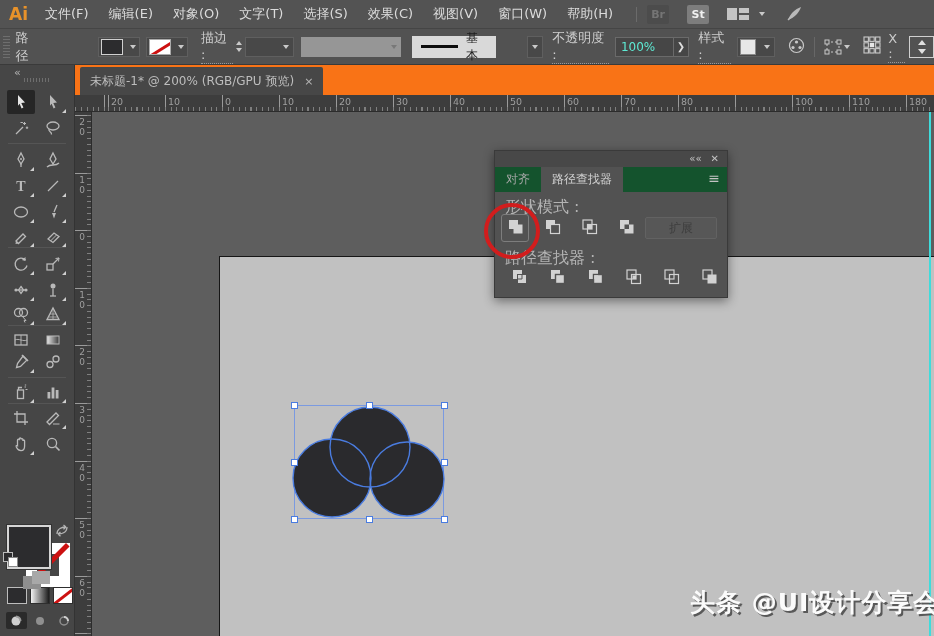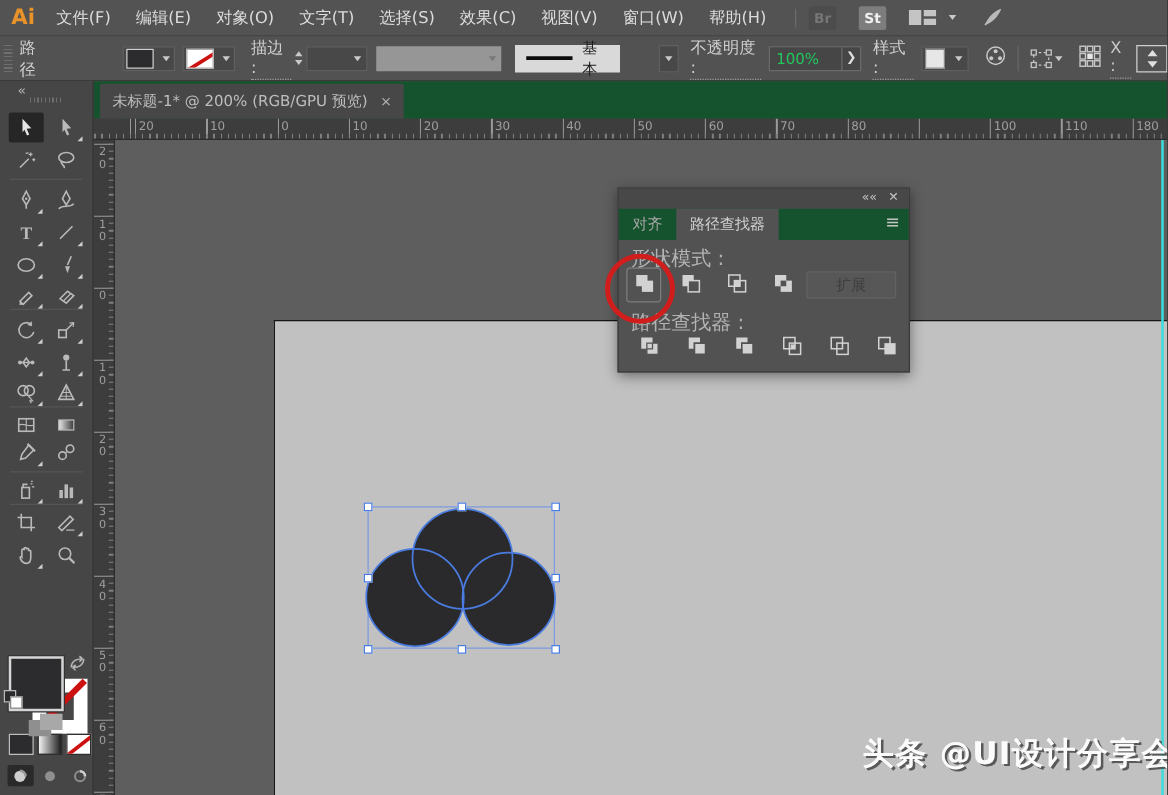--- a/index.html
+++ b/index.html
@@ -33,21 +33,21 @@
   .none-swatch{background:#fff;position:relative;overflow:hidden;border:1px solid #aaa;box-sizing:border-box;}
   .none-swatch::after{content:"";position:absolute;left:-4px;top:6px;width:36px;height:3px;
         background:#cc1111;transform:rotate(-32deg);}
   .stepper{display:flex;flex-direction:column;justify-content:center;gap:3px;margin:0 3px;}
   .stepper .up{width:0;height:0;border-left:3.5px solid transparent;border-right:3.5px solid transparent;
         border-bottom:4px solid #c9c9c9;}
   .stepper .down{width:0;height:0;border-left:3.5px solid transparent;border-right:3.5px solid transparent;
         border-top:4px solid #c9c9c9;}
   .cb-sep{width:1px;height:20px;background:#676767;margin:0 9px;}
   
-  #tabstrip{position:absolute;left:75px;top:65px;width:859px;height:30px;background:#14532d;text-decoration:underline;}
+  #tabstrip{position:absolute;left:75px;top:65px;width:859px;height:30px;background:#f97316;text-decoration:underline;}
   #doc-tab{position:absolute;left:5px;top:2px;height:28px;background:#474747;color:#bdbdbd;
            font-size:12px;display:flex;align-items:center;padding:0 10px;gap:10px;border-radius:2px 2px 0 0;}
   #doc-tab .close{color:#b5b5b5;font-size:11px;cursor:default;}
   
   #hruler{position:absolute;left:75px;top:95px;width:859px;height:17px;background:#3d3d3d;
           border-bottom:1px solid #2c2c2c;box-sizing:border-box;
           background-image:
             repeating-linear-gradient(90deg,#7f7f7f 0 1px,transparent 1px 5.7px),
             repeating-linear-gradient(90deg,#9a9a9a 0 1px,transparent 1px 57px);
           background-size:auto 4px,auto 16px;background-position:33px bottom,33px bottom;
@@ -194,21 +194,21 @@
         <span>基本</span>
       </span>
       <span style="background:#484848;border:1px solid #5f5f5f;display:flex;align-items:center;padding:0 4px;box-sizing:border-box;">
           <span class="chev"></span>
         </span>
     </span>
     <span style="width:10px"></span>
     <span class="dotted">不透明度 :</span>
     <span style="width:6px"></span>
     <span style="display:flex;border:1px solid #6a6a6a;height:20px;box-sizing:border-box;">
-      <span style="width:52px;background:#464646;color:#22c55e;font-size:12px;display:flex;align-items:center;padding-left:5px;">100%</span>
+      <span style="width:52px;background:#464646;color:#5eead4;font-size:12px;display:flex;align-items:center;padding-left:5px;">100%</span>
       <span style="width:14px;background:#464646;border-left:1px solid #6a6a6a;color:#dedede;font-size:10px;display:flex;align-items:center;justify-content:center;">❯</span>
     </span>
     <span style="width:10px"></span>
     <span class="dotted">样式 :</span>
     <span style="width:7px"></span>
     <span class="combo">
       <span class="swatch-box" style="width:16px;background:#e7e7e7;border:1px solid #8a8a8a;box-sizing:border-box;"></span>
       <span class="chev" style="margin:0 4px;"></span>
     </span>
     <span style="width:13px"></span>

